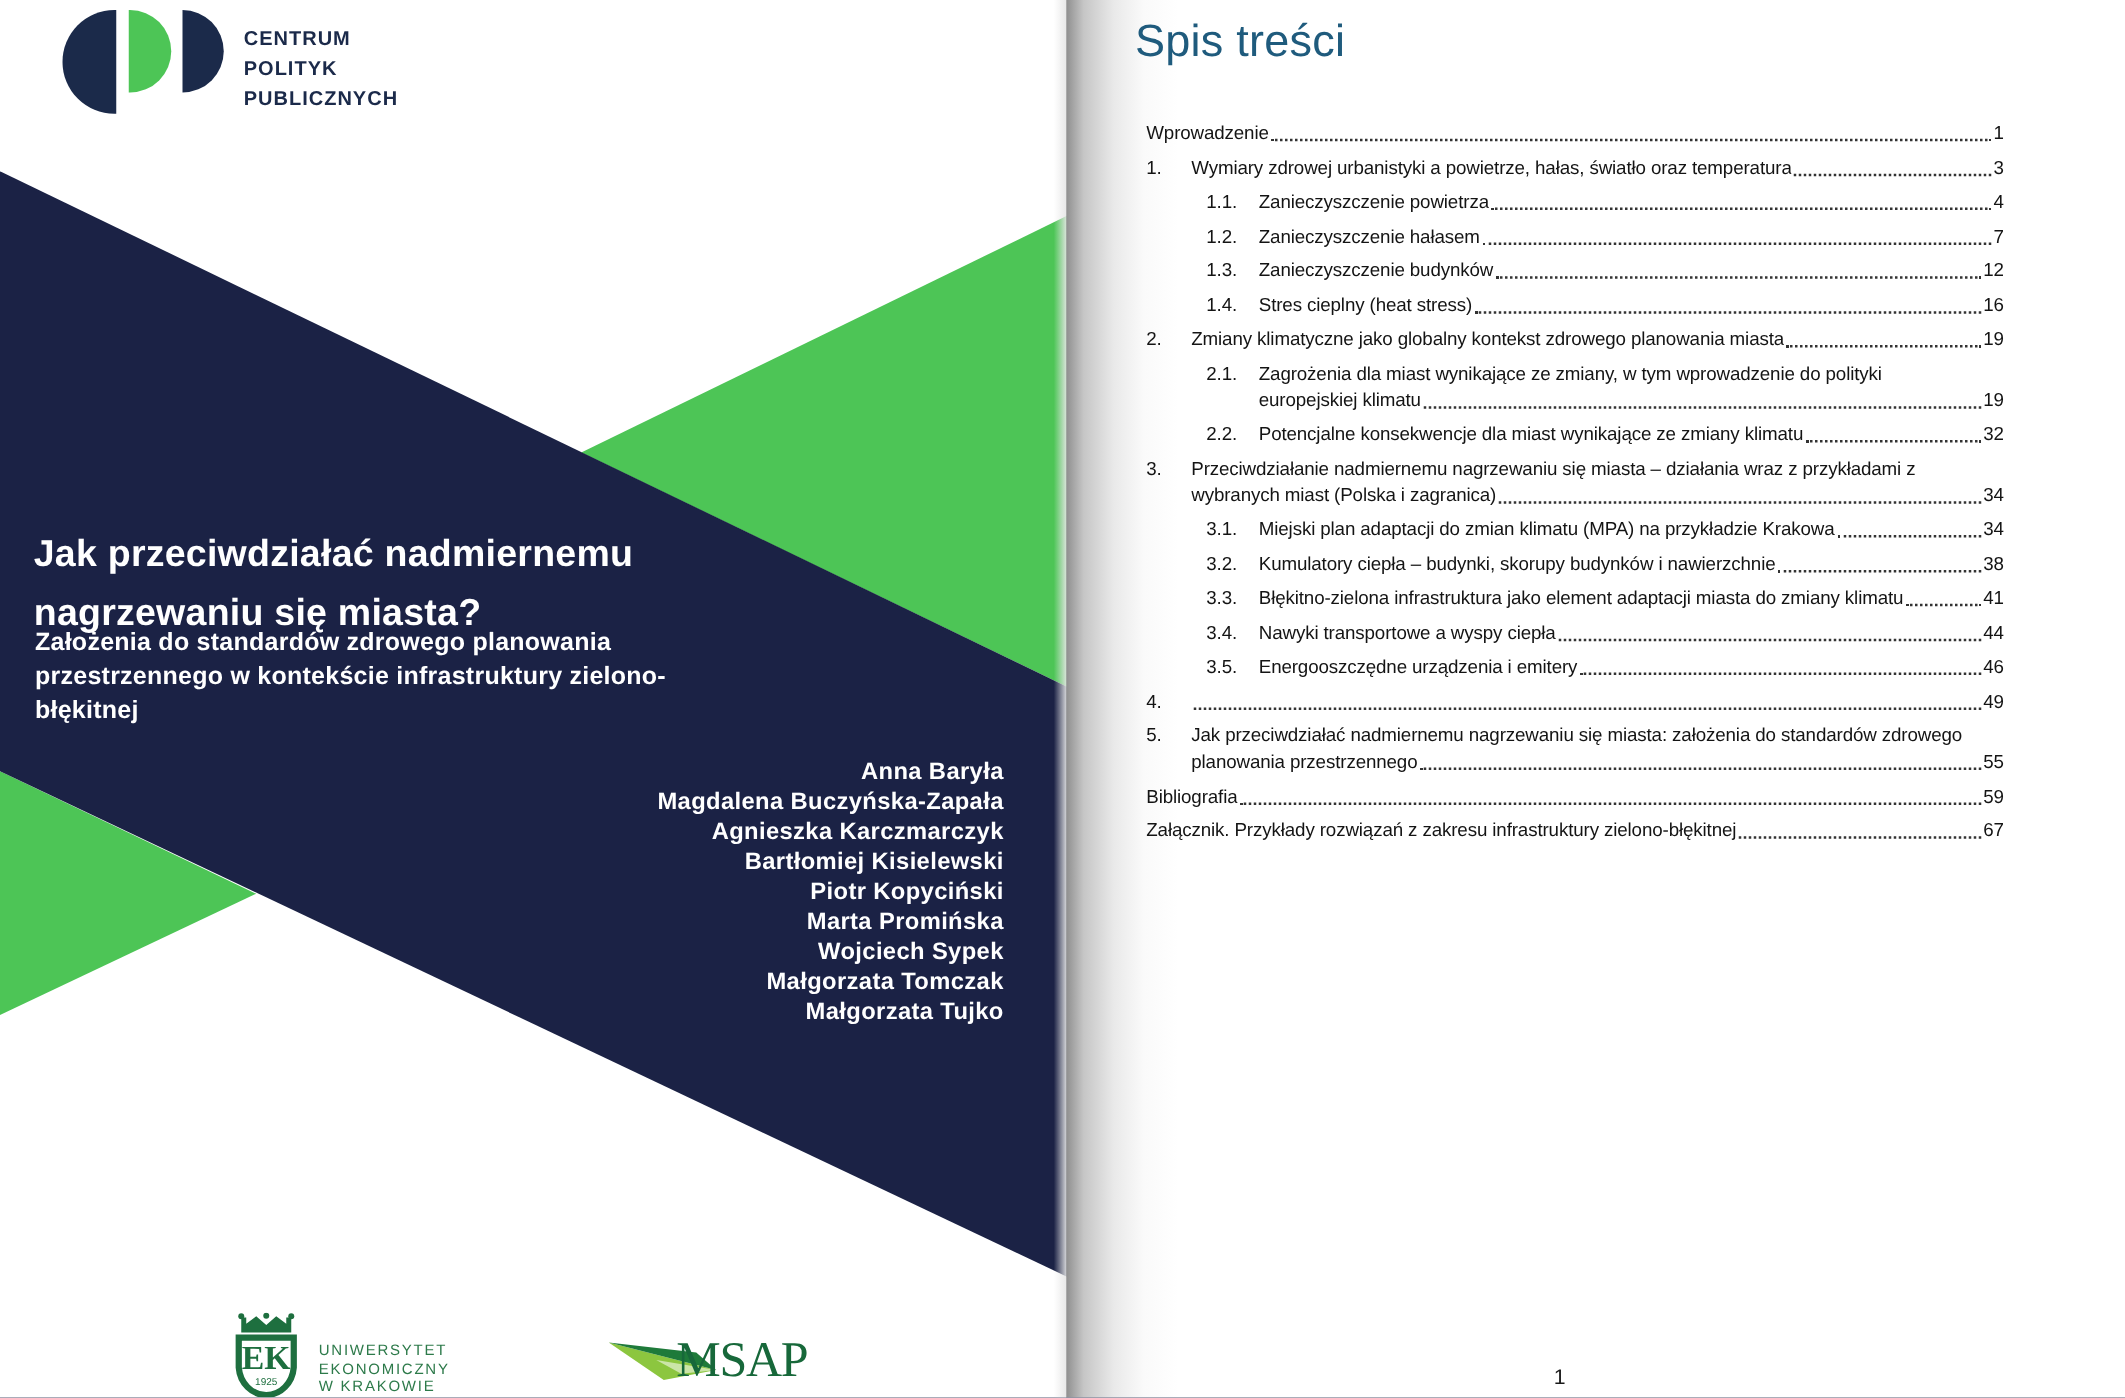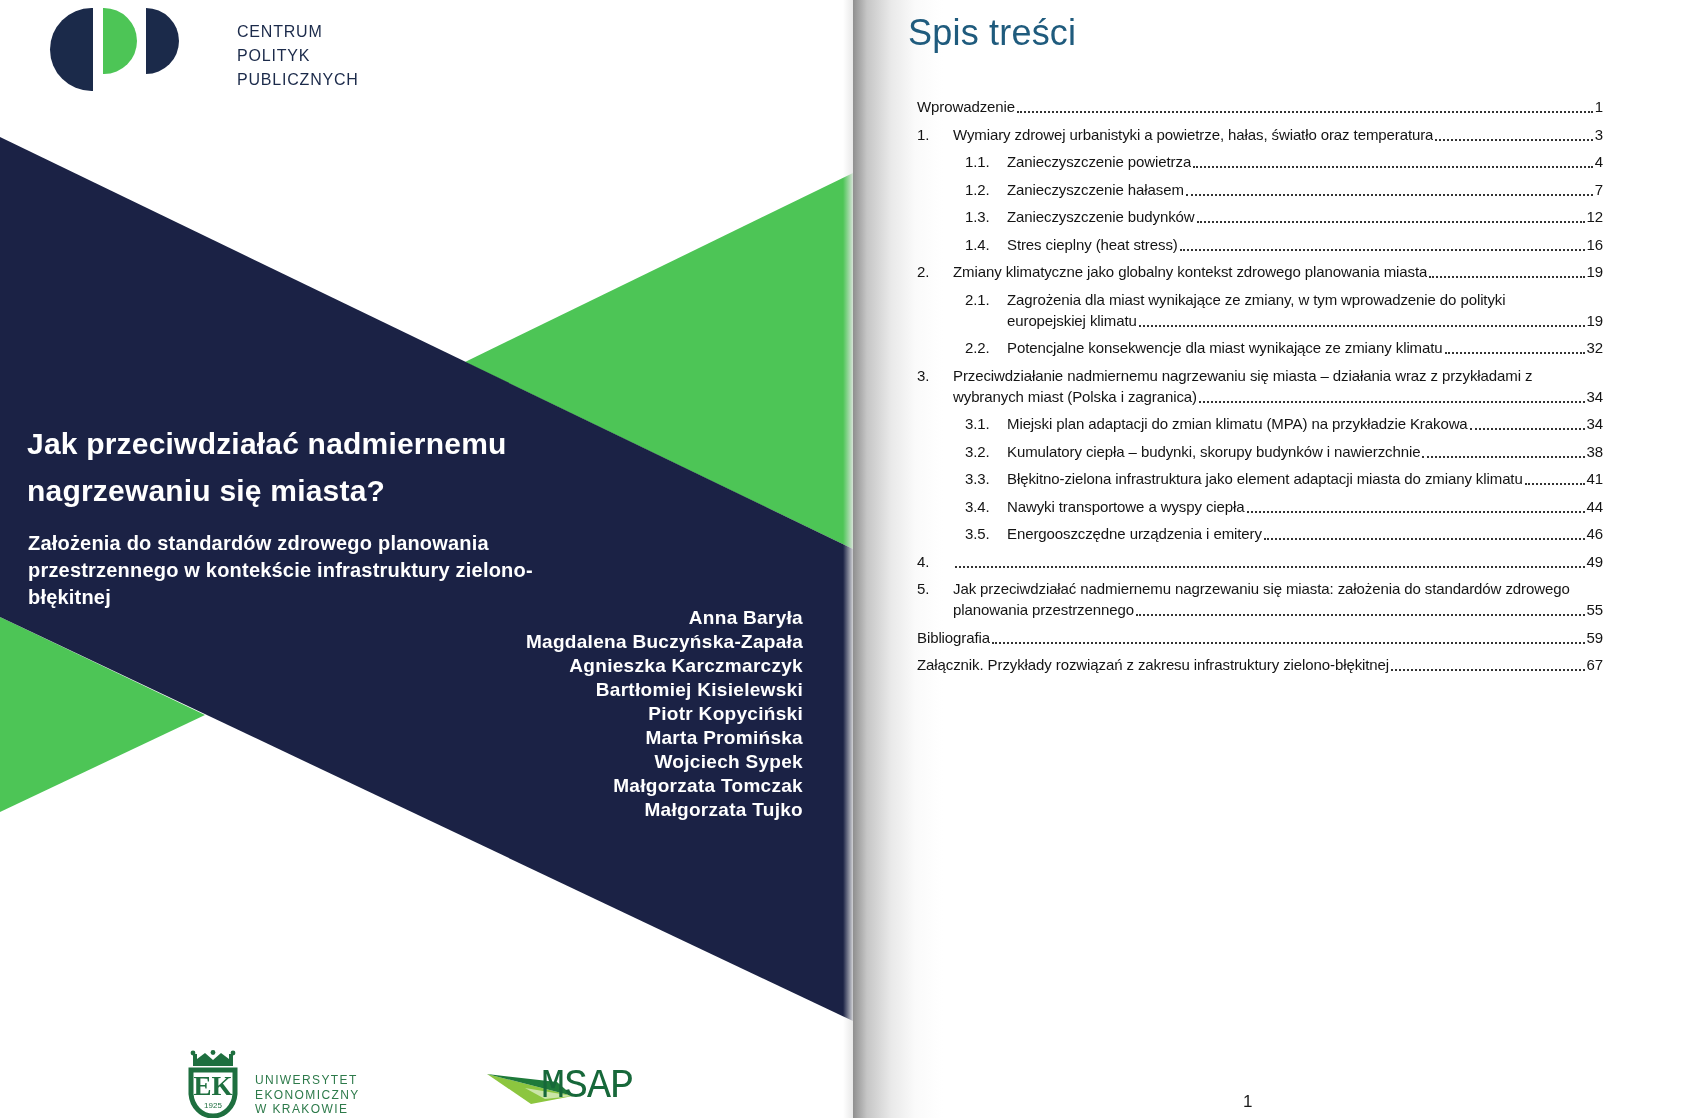--- a/index.html
+++ b/index.html
@@ -26,32 +26,32 @@
   }
 
   
   .cpp-logo{position:absolute;left:48px;top:8px;width:420px;height:90px;}
   .half-disc{position:absolute;top:0;}
   .hd-left{left:2px;width:43px;height:83px;background:#1b2a4a;border-radius:83px 0 0 83px;}
   .hd-green{left:55px;width:34px;height:66px;background:#4dc556;border-radius:0 66px 66px 0;}
   .hd-right{left:98px;width:33px;height:66px;background:#1b2a4a;border-radius:0 66px 66px 0;}
   .cpp-logo-text{
     position:absolute;left:147px;top:12px;
-    color:#1b2a4a;font-weight:normal;font-size:16px;line-height:24px;
-    letter-spacing:0.8px;white-space:pre-line;margin-left:42px;
+    color:#1b2a4a;font-weight:bold;font-size:16px;line-height:24px;
+    letter-spacing:0.8px;white-space:pre-line;
   }
 
   
   .cover-title{
     position:absolute;left:27px;top:420px;width:560px;
     color:#ffffff;font-weight:bold;font-size:30px;line-height:47px;
     white-space:pre-line;letter-spacing:0.2px;
   }
   .cover-subtitle{
-    position:absolute;left:28px;top:530px;width:560px;
+    position:absolute;left:28px;top:501px;width:560px;
     color:#ffffff;font-weight:bold;font-size:20px;line-height:27px;
     white-space:pre-line;letter-spacing:0.2px;
   }
   .cover-authors{
     position:absolute;right:50px;top:606px;
     color:#ffffff;font-weight:bold;font-size:19px;line-height:24px;
     text-align:right;letter-spacing:0.3px;
   }
   .cover-authors div{white-space:nowrap;}
 
@@ -60,21 +60,21 @@
   .uek-icon{width:62px;height:68px;}
   .uek-text{
     margin-left:10px;margin-top:23px;
     color:#2d7a4a;font-size:12px;line-height:14.5px;
     letter-spacing:1.4px;white-space:pre-line;
   }
   .msap-logo{position:absolute;left:485px;top:1064px;width:210px;height:50px;}
   .msap-leaf{position:absolute;left:0;top:2px;}
   .msap-text{
     position:absolute;left:56px;top:0;
-    font-family:Liberation Mono, monospace;font-size:40px;letter-spacing:-1px;
+    font-family:Liberation Serif, serif;font-size:40px;letter-spacing:-1px;
     color:#17683a;
   }
 
   
   .toc-page{
     position:absolute;left:853px;top:0;width:847px;height:1118px;
     background:linear-gradient(to right,#8f8f8f 0px,#c6c6c6 14px,#e9e9e9 38px,#fafafa 62px,#ffffff 90px);
   }
   .toc-heading{
     position:absolute;left:55px;top:12px;

